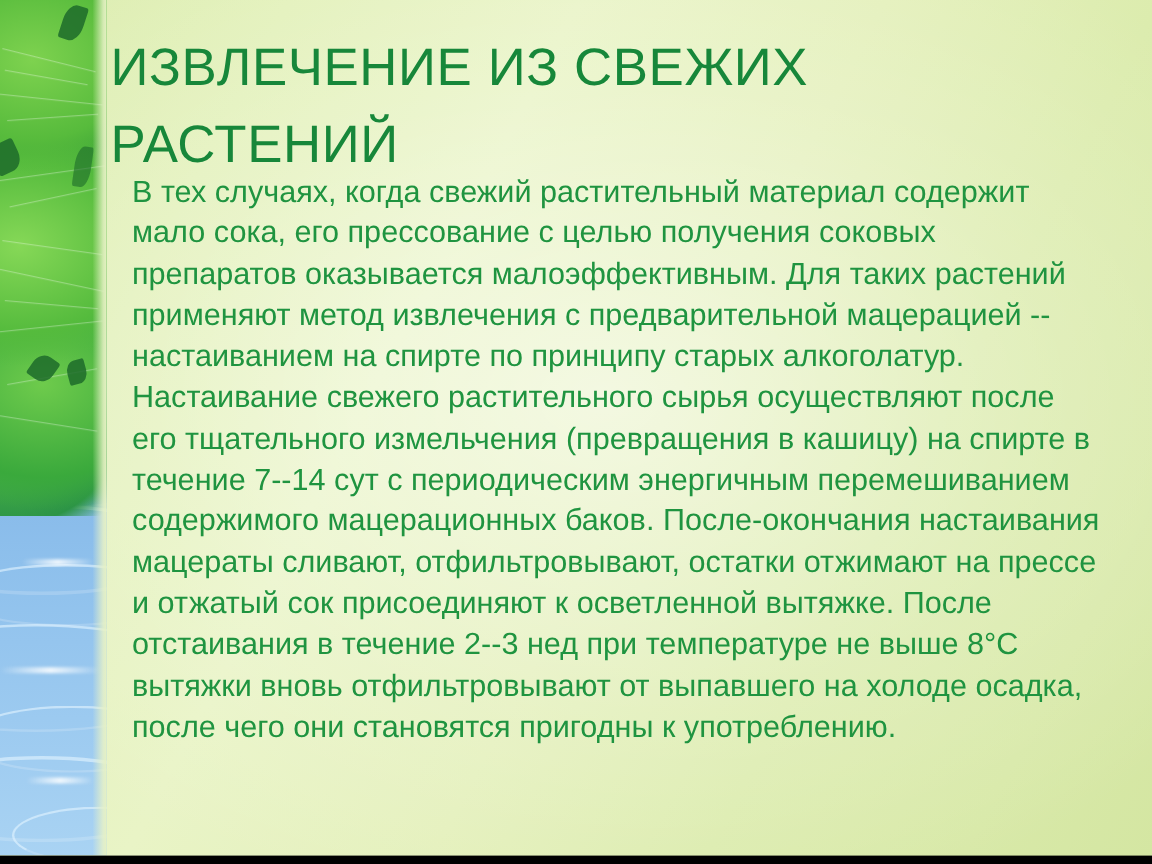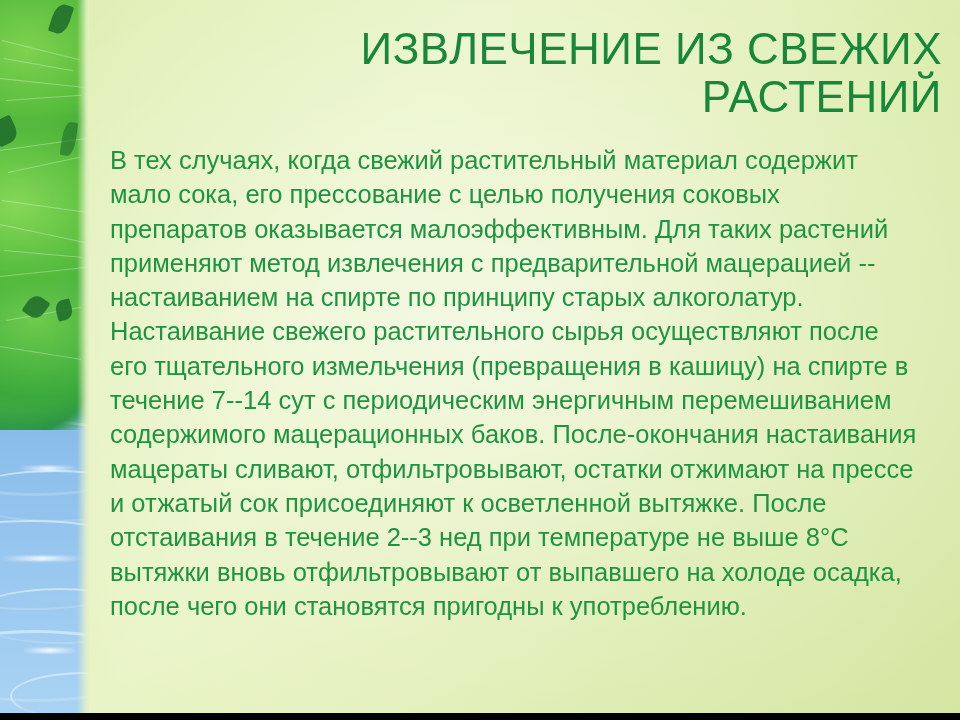--- a/index.html
+++ b/index.html
@@ -130,24 +130,24 @@
     width: 12px; height: 100%;
     background: linear-gradient(90deg, rgba(232,242,198,0) 0%, rgba(232,242,198,0.85) 75%, #e6f1c3 100%);
   }
 
   
   .title {
     position: absolute;
     left: 92px;
     top: 25px;
     width: 850px;
-    text-align: right;
+    text-align: left;
     color: #17873a;
     font-size: 44px;
-    line-height: 48px;
+    line-height: 64px;
     letter-spacing: 0.5px;
     font-weight: 400;
     white-space: pre-line;
   }
 
   .body-text {
     position: absolute;
     left: 110px;
     top: 143px;
     width: 812px;

